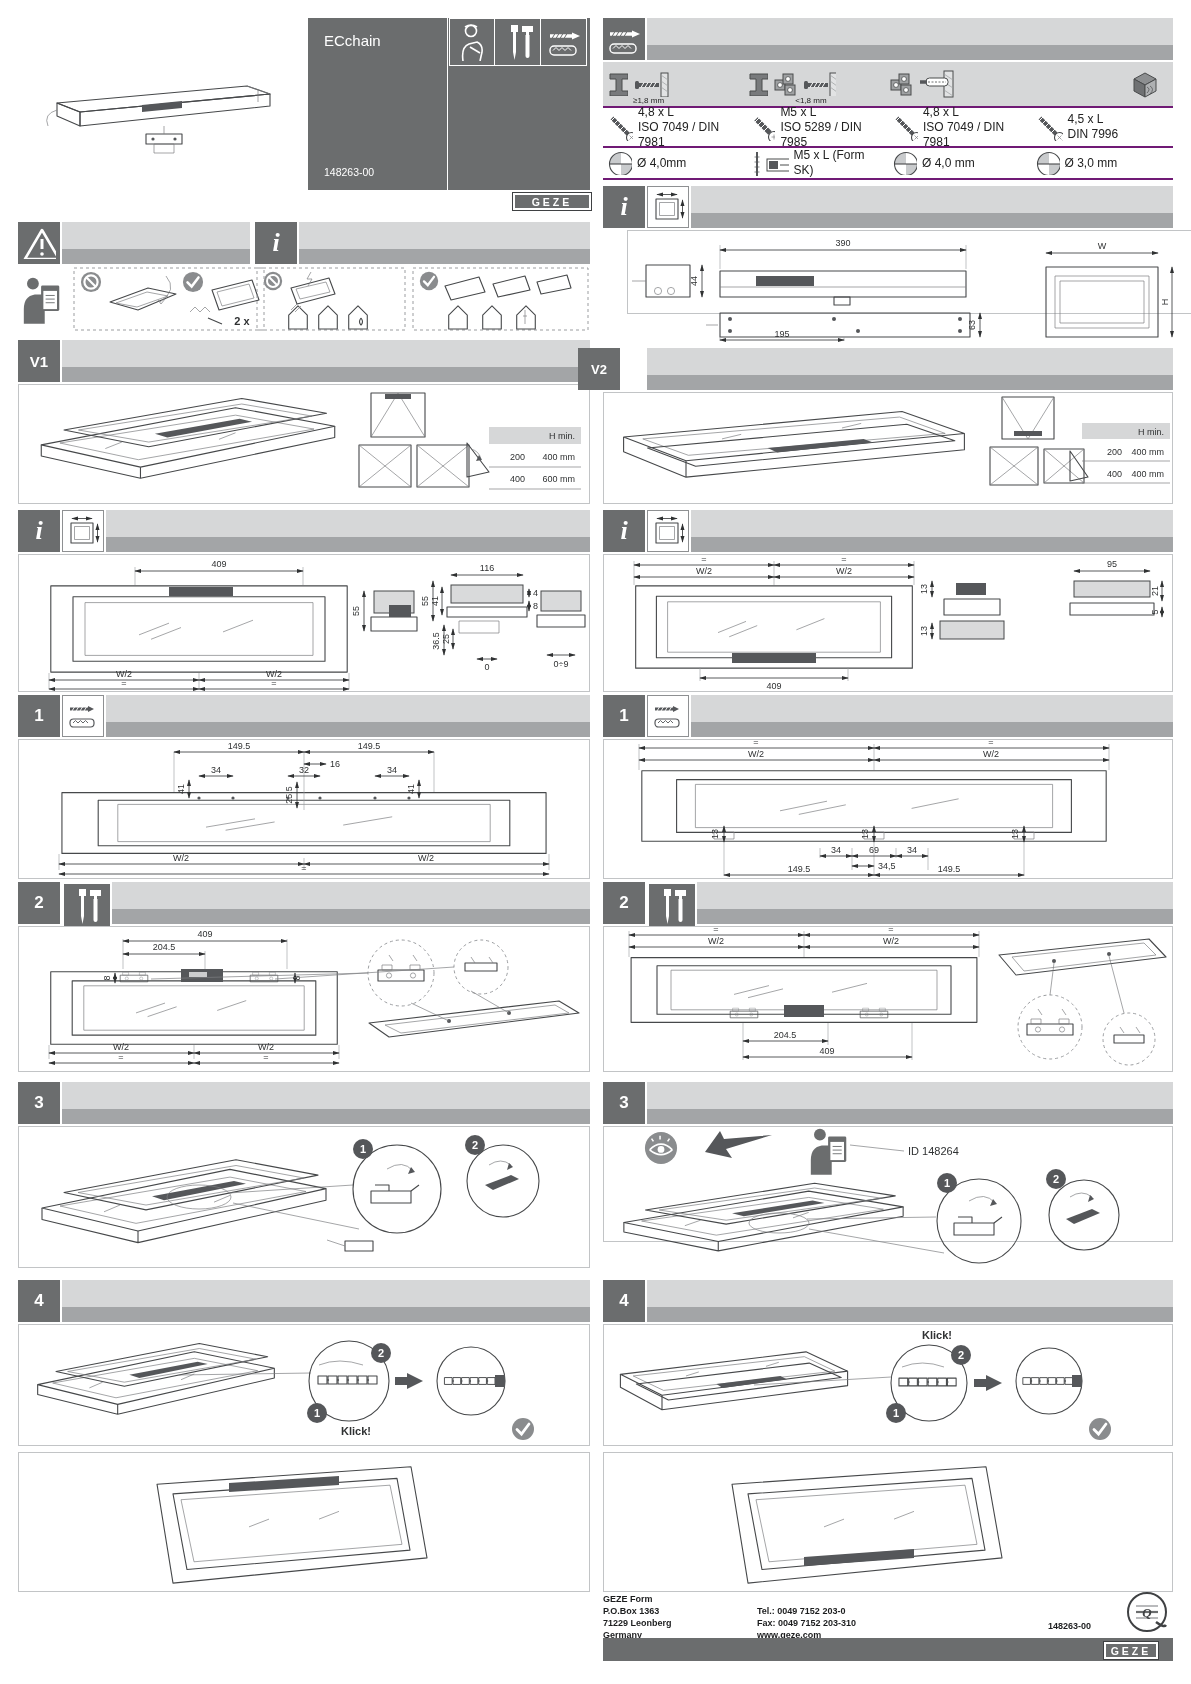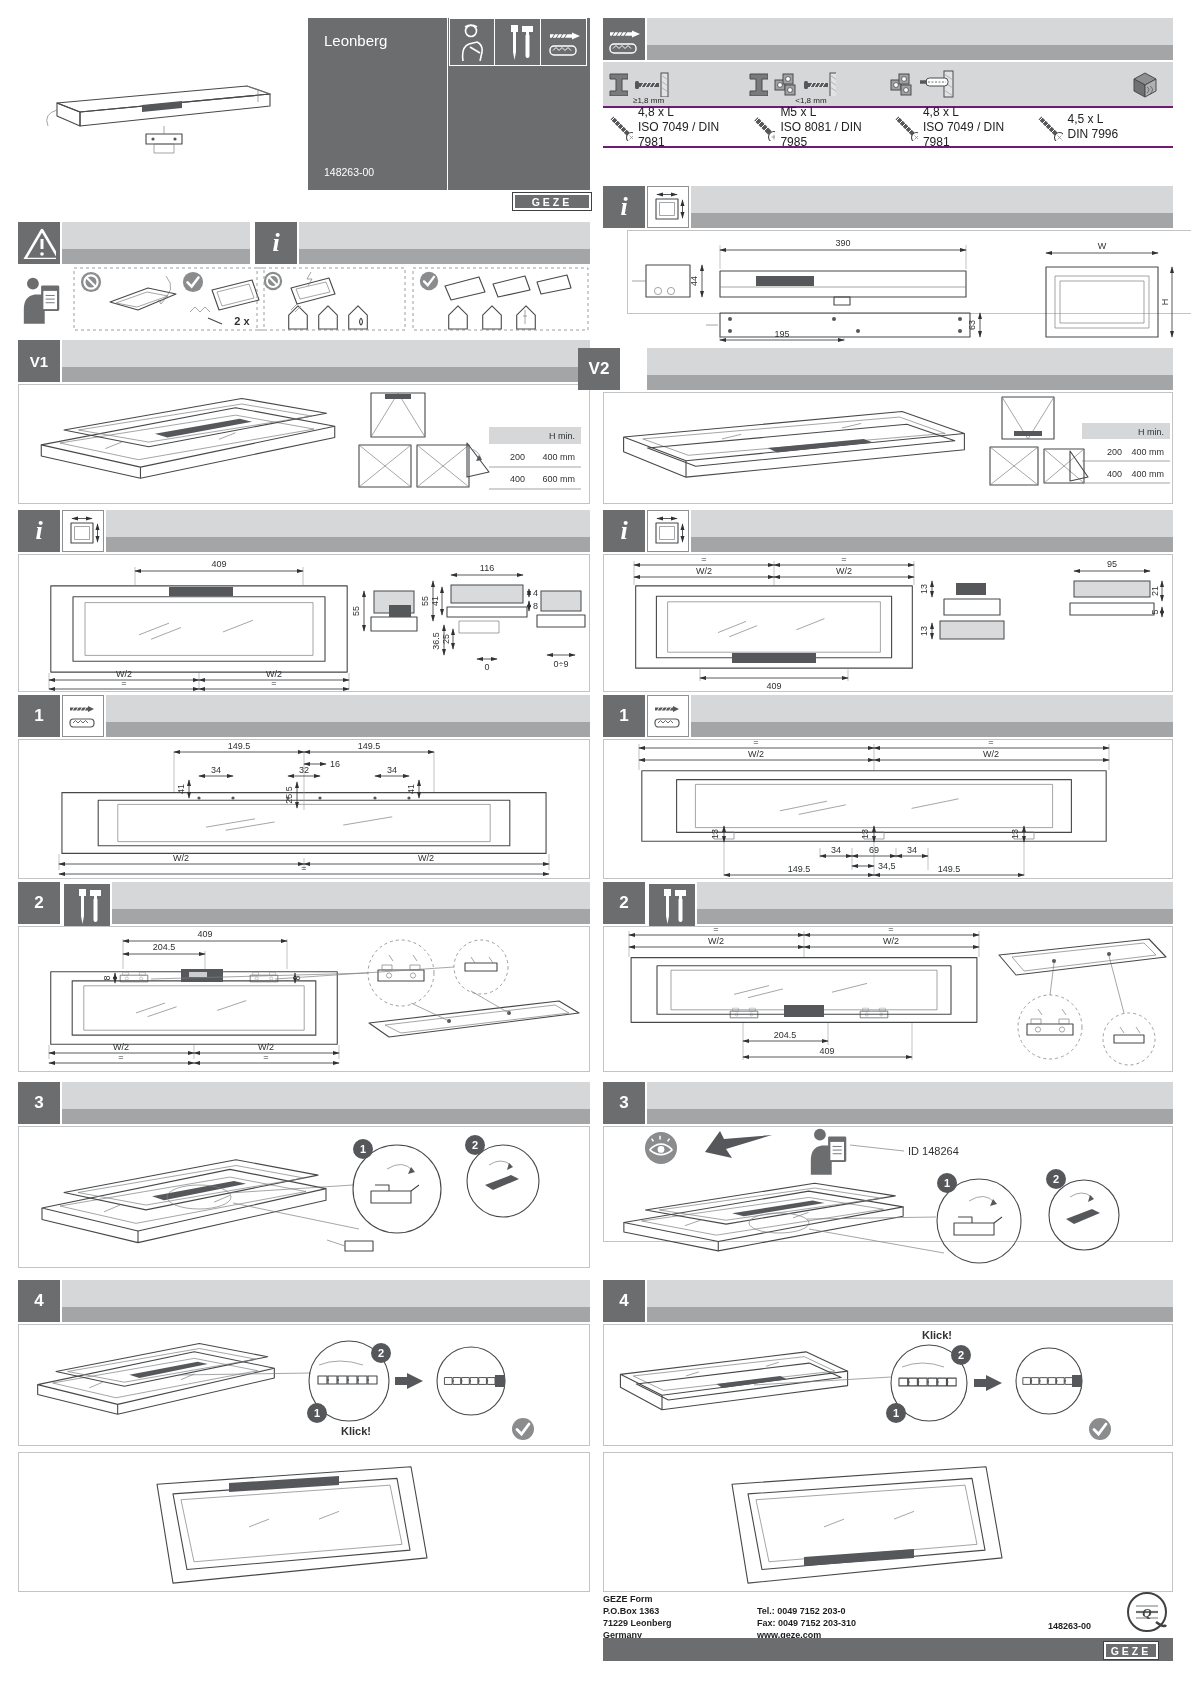--- a/index.html
+++ b/index.html
@@ -254,21 +254,21 @@
     <path d="M35,62 q-14,4 -9,16" class="l2"></path>
     <rect x="124" y="86" width="36" height="10" class="ln" fill="#fff"></rect>
     <rect x="132" y="96" width="20" height="9" class="l2" fill="#fff"></rect>
     <circle cx="131" cy="91" r="1.6" class="dk"></circle>
       <circle cx="153" cy="91" r="1.6" class="dk"></circle>
     <path d="M142,78 v8" class="l2"></path>
   </svg>
 
   <div class="hblock">
     <div class="hleft">
-      <span class="htitle">Leonberg</span>
+      <span class="htitle">ECchain</span>
       <span class="hnum">148263-00</span>
     </div>
     <div class="hicons">
       <div class="hic">
           <svg width="32" height="38">
             <use href="#s-worker" width="34" height="40"></use>
           </svg>
         </div>
       <div class="hic">
           <svg width="36" height="40">
@@ -657,33 +657,59 @@
       <div class="fcell">
         <svg width="27" height="27">
             <use href="#s-screw" width="30" height="30"></use>
           </svg>
         <span class="ftxt"><span>4,8 x L</span><br><span>ISO 7049 / DIN 7981</span></span>
       </div>
       <div class="fcell">
         <svg width="27" height="27">
             <use href="#s-bolt" width="30" height="30"></use>
           </svg>
-        <span class="ftxt"><span>M5 x L</span><br><span>ISO 8081 / DIN 7985</span></span>
+        <span class="ftxt"><span>M5 x L</span><br><span>ISO 5289 / DIN 7985</span></span>
       </div>
       <div class="fcell">
         <svg width="27" height="27">
             <use href="#s-screw" width="30" height="30"></use>
           </svg>
         <span class="ftxt"><span>4,8 x L</span><br><span>ISO 7049 / DIN 7981</span></span>
       </div>
       <div class="fcell">
         <svg width="27" height="27">
             <use href="#s-screw" width="30" height="30"></use>
           </svg>
         <span class="ftxt"><span>4,5 x L</span><br><span>DIN 7996</span></span>
+      </div>
+    </div>
+    <div class="frow r3">
+      <div class="fcell">
+        <svg width="24" height="24">
+            <use href="#s-drill" width="26" height="26"></use>
+          </svg>
+        <span class="ftxt">Ø 4,0mm</span>
+      </div>
+      <div class="fcell">
+        <svg width="40" height="26">
+            <use href="#s-sk" width="46" height="30"></use>
+          </svg>
+        <span class="ftxt">M5 x L (Form SK)</span>
+      </div>
+      <div class="fcell">
+        <svg width="24" height="24">
+            <use href="#s-drill" width="26" height="26"></use>
+          </svg>
+        <span class="ftxt">Ø 4,0 mm</span>
+      </div>
+      <div class="fcell">
+        <svg width="24" height="24">
+            <use href="#s-drill" width="26" height="26"></use>
+          </svg>
+        <span class="ftxt">Ø 3,0 mm</span>
       </div>
     </div>
   </div>
 
   <div class="badge" style="left:603px;top:186px;font:bold italic 26px 'Liberation Serif',serif">i</div>
   <div class="wbox" style="left:647px;top:186px">
       <svg width="34" height="34">
         <use href="#s-windim" width="36" height="36"></use>
       </svg>
     </div>
@@ -724,21 +750,21 @@
       <rect x="418" y="36" width="112" height="70" class="ln" fill="#fff"></rect>
       <rect x="427" y="45" width="94" height="52" class="l2" fill="none"></rect>
       <rect x="432" y="50" width="84" height="42" class="l2" fill="none"></rect>
       <line x1="418" y1="22" x2="530" y2="22" class="dl"></line>
       <text class="dt" x="474" y="18">W</text>
       <line x1="544" y1="36" x2="544" y2="106" class="dl"></line>
       <text class="dt" transform="rotate(-90 540 71)" x="540" y="71">H</text>
     </svg>
   </div>
 
-  <div class="badge" style="left:578px;top:348px;font-size:17px">
+  <div class="badge" style="left:578px;top:348px;font-size:13px">
       <span>V2</span>
     </div>
   <div class="stripe" style="left:647px;top:348px;width:526px">
       <i class="b1"></i>
       <i class="b2"></i>
     </div>
   <div class="panel" style="left:603px;top:392px;width:570px;height:112px">
     <svg width="568" height="110" viewBox="0 0 568 110">
       <use href="#s-iso2" x="10" y="4" width="360" height="102"></use>
       <g>

